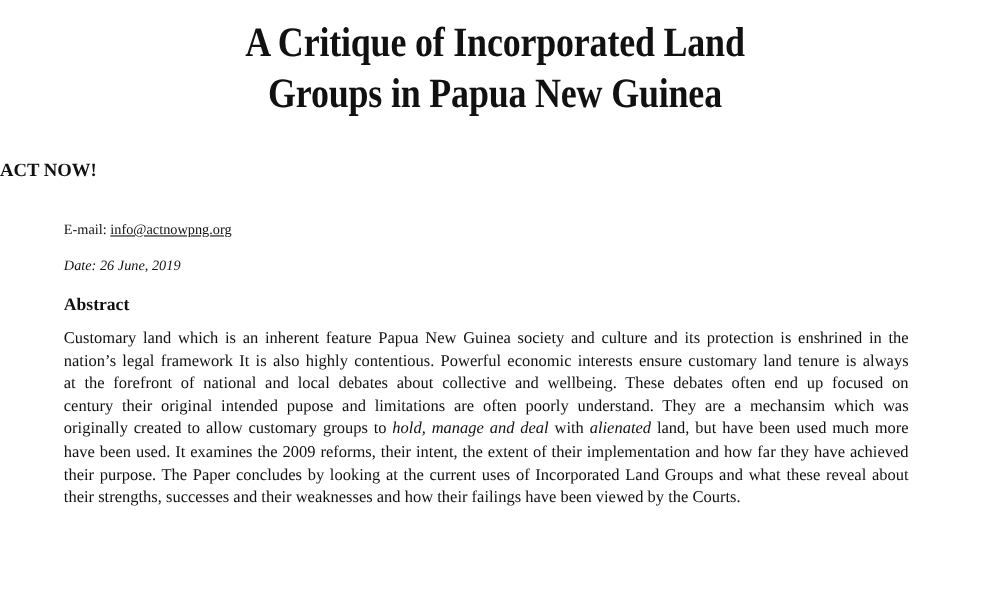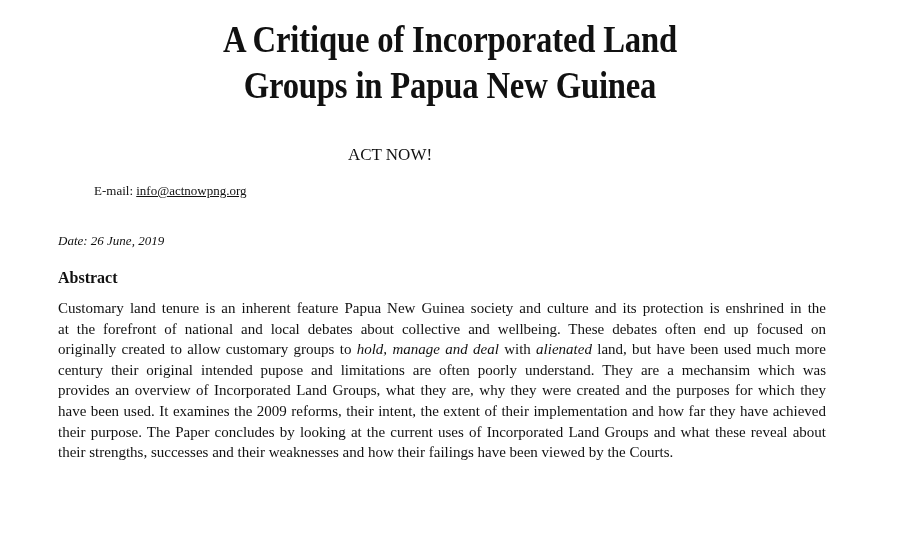--- a/index.html
+++ b/index.html
@@ -17,25 +17,25 @@
     display: block;
     font-weight: bold;
     font-size: 38px;
     line-height: 46px;
     transform: scaleX(0.86);
     transform-origin: center;
     letter-spacing: -0.2px;
   }
   .org {
     position: absolute; left: 0; top: 145px; width: 780px;
-    text-align: center; font-weight: normal; font-size: 17px; line-height: 20px;
+    font-weight: bold; font-size: 17px; line-height: 20px;
   }
   .contact {
-    position: absolute; left: 58px; top: 183px;
-    font-size: 13px; line-height: 16px; margin-left: 36px;
+    position: absolute; left: 58px; top: 201px;
+    font-size: 13px; line-height: 16px;
   }
   .contact a { color: #111; text-decoration: underline; }
   .date {
     position: absolute; left: 58px; top: 233px;
     font-size: 13px; line-height: 16px; font-style: italic;
   }
   .abstract-h {
     position: absolute; left: 58px; top: 268px;
     font-weight: bold; font-size: 16px; line-height: 20px;
   }
@@ -64,21 +64,21 @@
   <div>
     <span>E-mail: </span><a>info@actnowpng.org</a>
   </div>
 </div>
 
 <div class="date">Date: 26 June, 2019</div>
 
 <div class="abstract-h">Abstract</div>
 
 <div class="abstract-body">
-  <span class="ln">Customary land tenure is an inherent feature Papua New Guinea society and culture and its protection is enshrined in the</span>
+  <span class="ln">Customary land which is an inherent feature Papua New Guinea society and culture and its protection is enshrined in the</span>
+  <span class="ln">nation’s legal framework It is also highly contentious. Powerful economic interests ensure customary land tenure is always</span>
   <span class="ln">at the forefront of national and local debates about collective and wellbeing. These debates often end up focused on</span>
+  <span class="ln">century their original intended pupose and limitations are often poorly understand. They are a mechansim which was</span>
   <span class="ln"><span>originally created to allow customary groups to </span><i>hold, manage and deal</i><span> with </span><i>alienated</i><span> land, but have been used much more</span></span>
-  <span class="ln">century their original intended pupose and limitations are often poorly understand. They are a mechansim which was</span>
-  <span class="ln">provides an overview of Incorporated Land Groups, what they are, why they were created and the purposes for which they</span>
   <span class="ln">have been used. It examines the 2009 reforms, their intent, the extent of their implementation and how far they have achieved</span>
   <span class="ln">their purpose. The Paper concludes by looking at the current uses of Incorporated Land Groups and what these reveal about</span>
   <span class="ln last">their strengths, successes and their weaknesses and how their failings have been viewed by the Courts.</span>
 </div>
 
 </body></html>

